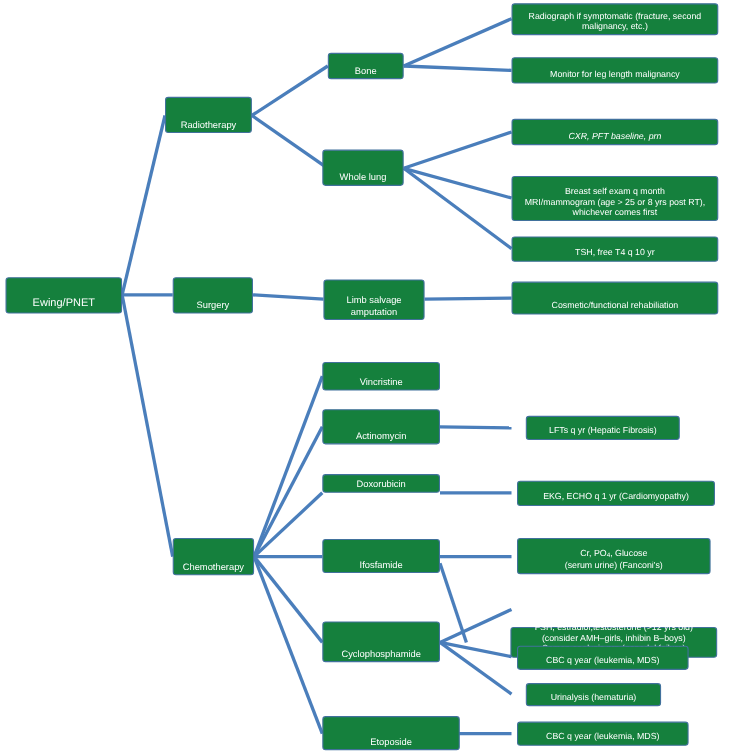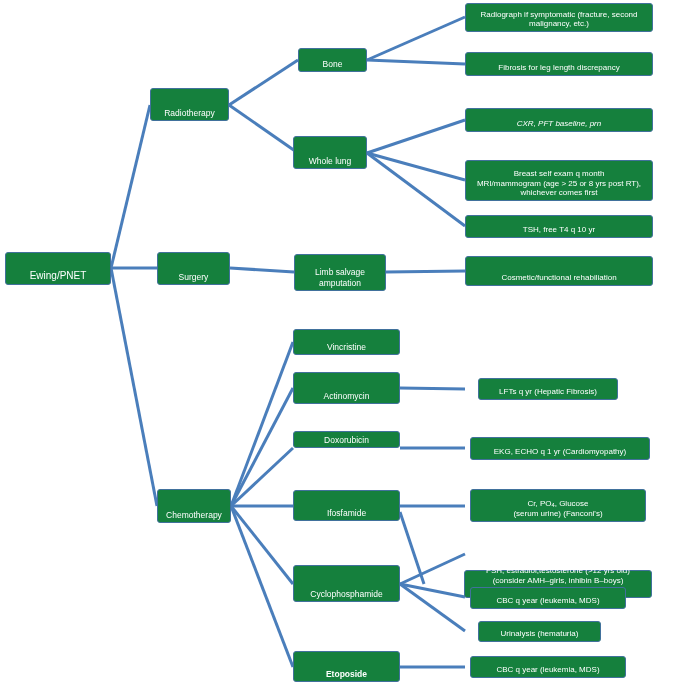--- a/index.html
+++ b/index.html
@@ -136,31 +136,31 @@
   </div>
 
   <div class="node fs-branch" style="left:293px; top:490px; width:107px; height:31px;">
     <span class="txt">Ifosfamide</span>
   </div>
 
   <div class="node fs-branch" style="left:293px; top:565px; width:107px; height:37px;">
     <span class="txt">Cyclophosphamide</span>
   </div>
 
-  <div class="node fs-branch" style="left:293px; top:651px; width:107px; height:31px;font-weight:bold;">
+  <div class="node fs-branch" style="left:293px; top:651px; width:125px; height:31px;">
     <span class="txt">Etoposide</span>
   </div>
 
   <div class="node fs-leaf" style="left:465px; top:3px; width:188px; height:29px;">
     <span class="txt">Radiograph if symptomatic (fracture, second
 malignancy, etc.)</span>
   </div>
 
   <div class="node fs-leaf" style="left:465px; top:52px; width:188px; height:24px;">
-    <span class="txt">Fibrosis for leg length discrepancy</span>
+    <span class="txt">Monitor for leg length malignancy</span>
   </div>
 
   <div class="node fs-leaf" style="left:465px; top:108px; width:188px; height:24px;font-style:italic;">
     <span class="txt">CXR, PFT baseline, prn</span>
   </div>
 
   <div class="node fs-leaf" style="left:465px; top:160px; width:188px; height:41px;">
     <span class="txt">Breast self exam q month
 MRI/mammogram (age &gt; 25 or 8 yrs post RT),
 whichever comes first</span>

